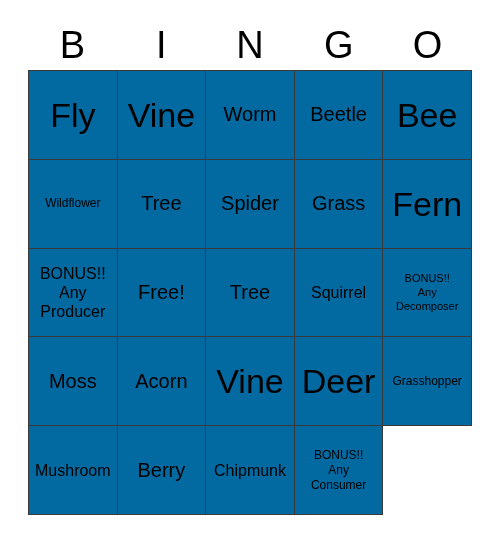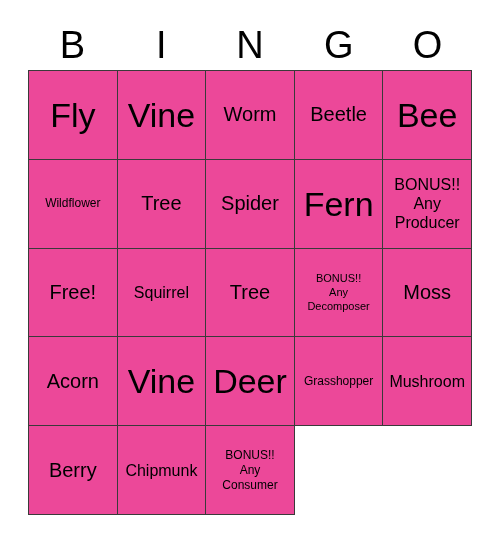--- a/index.html
+++ b/index.html
@@ -62,21 +62,21 @@
   .cell {
     box-sizing: border-box;
     border-right: 1px solid #3a3a3a;
     border-bottom: 1px solid #3a3a3a;
     display: flex;
     align-items: center;
     justify-content: flex-end;
     text-align: center;
     padding: 2px 3px;
     overflow: hidden;
-    background: #ec4899;
+    background: #0369a1;
   }
 
   .cell-text {
     display: block;
     width: 100%;
     text-align: center;
     color: #000000;
     white-space: pre-line;
   }
 
@@ -120,35 +120,38 @@
       <div class="cell">
         <span class="cell-text size-xs">Wildflower</span>
       </div>
       <div class="cell">
         <span class="cell-text size-md">Tree</span>
       </div>
       <div class="cell">
         <span class="cell-text size-md">Spider</span>
       </div>
       <div class="cell">
+        <span class="cell-text size-md">Grass</span>
+      </div>
+      <div class="cell">
         <span class="cell-text size-xl">Fern</span>
       </div>
       <div class="cell">
         <span class="cell-text size-sm">BONUS!!
 Any
 Producer</span>
       </div>
       <div class="cell">
         <span class="cell-text size-lg">Free!</span>
       </div>
       <div class="cell">
-        <span class="cell-text size-sm">Squirrel</span>
+        <span class="cell-text size-lg">Tree</span>
       </div>
       <div class="cell">
-        <span class="cell-text size-lg">Tree</span>
+        <span class="cell-text size-sm">Squirrel</span>
       </div>
       <div class="cell">
         <span class="cell-text size-xxs">BONUS!!
 Any
 Decomposer</span>
       </div>
       <div class="cell">
         <span class="cell-text size-lg">Moss</span>
       </div>
       <div class="cell">

